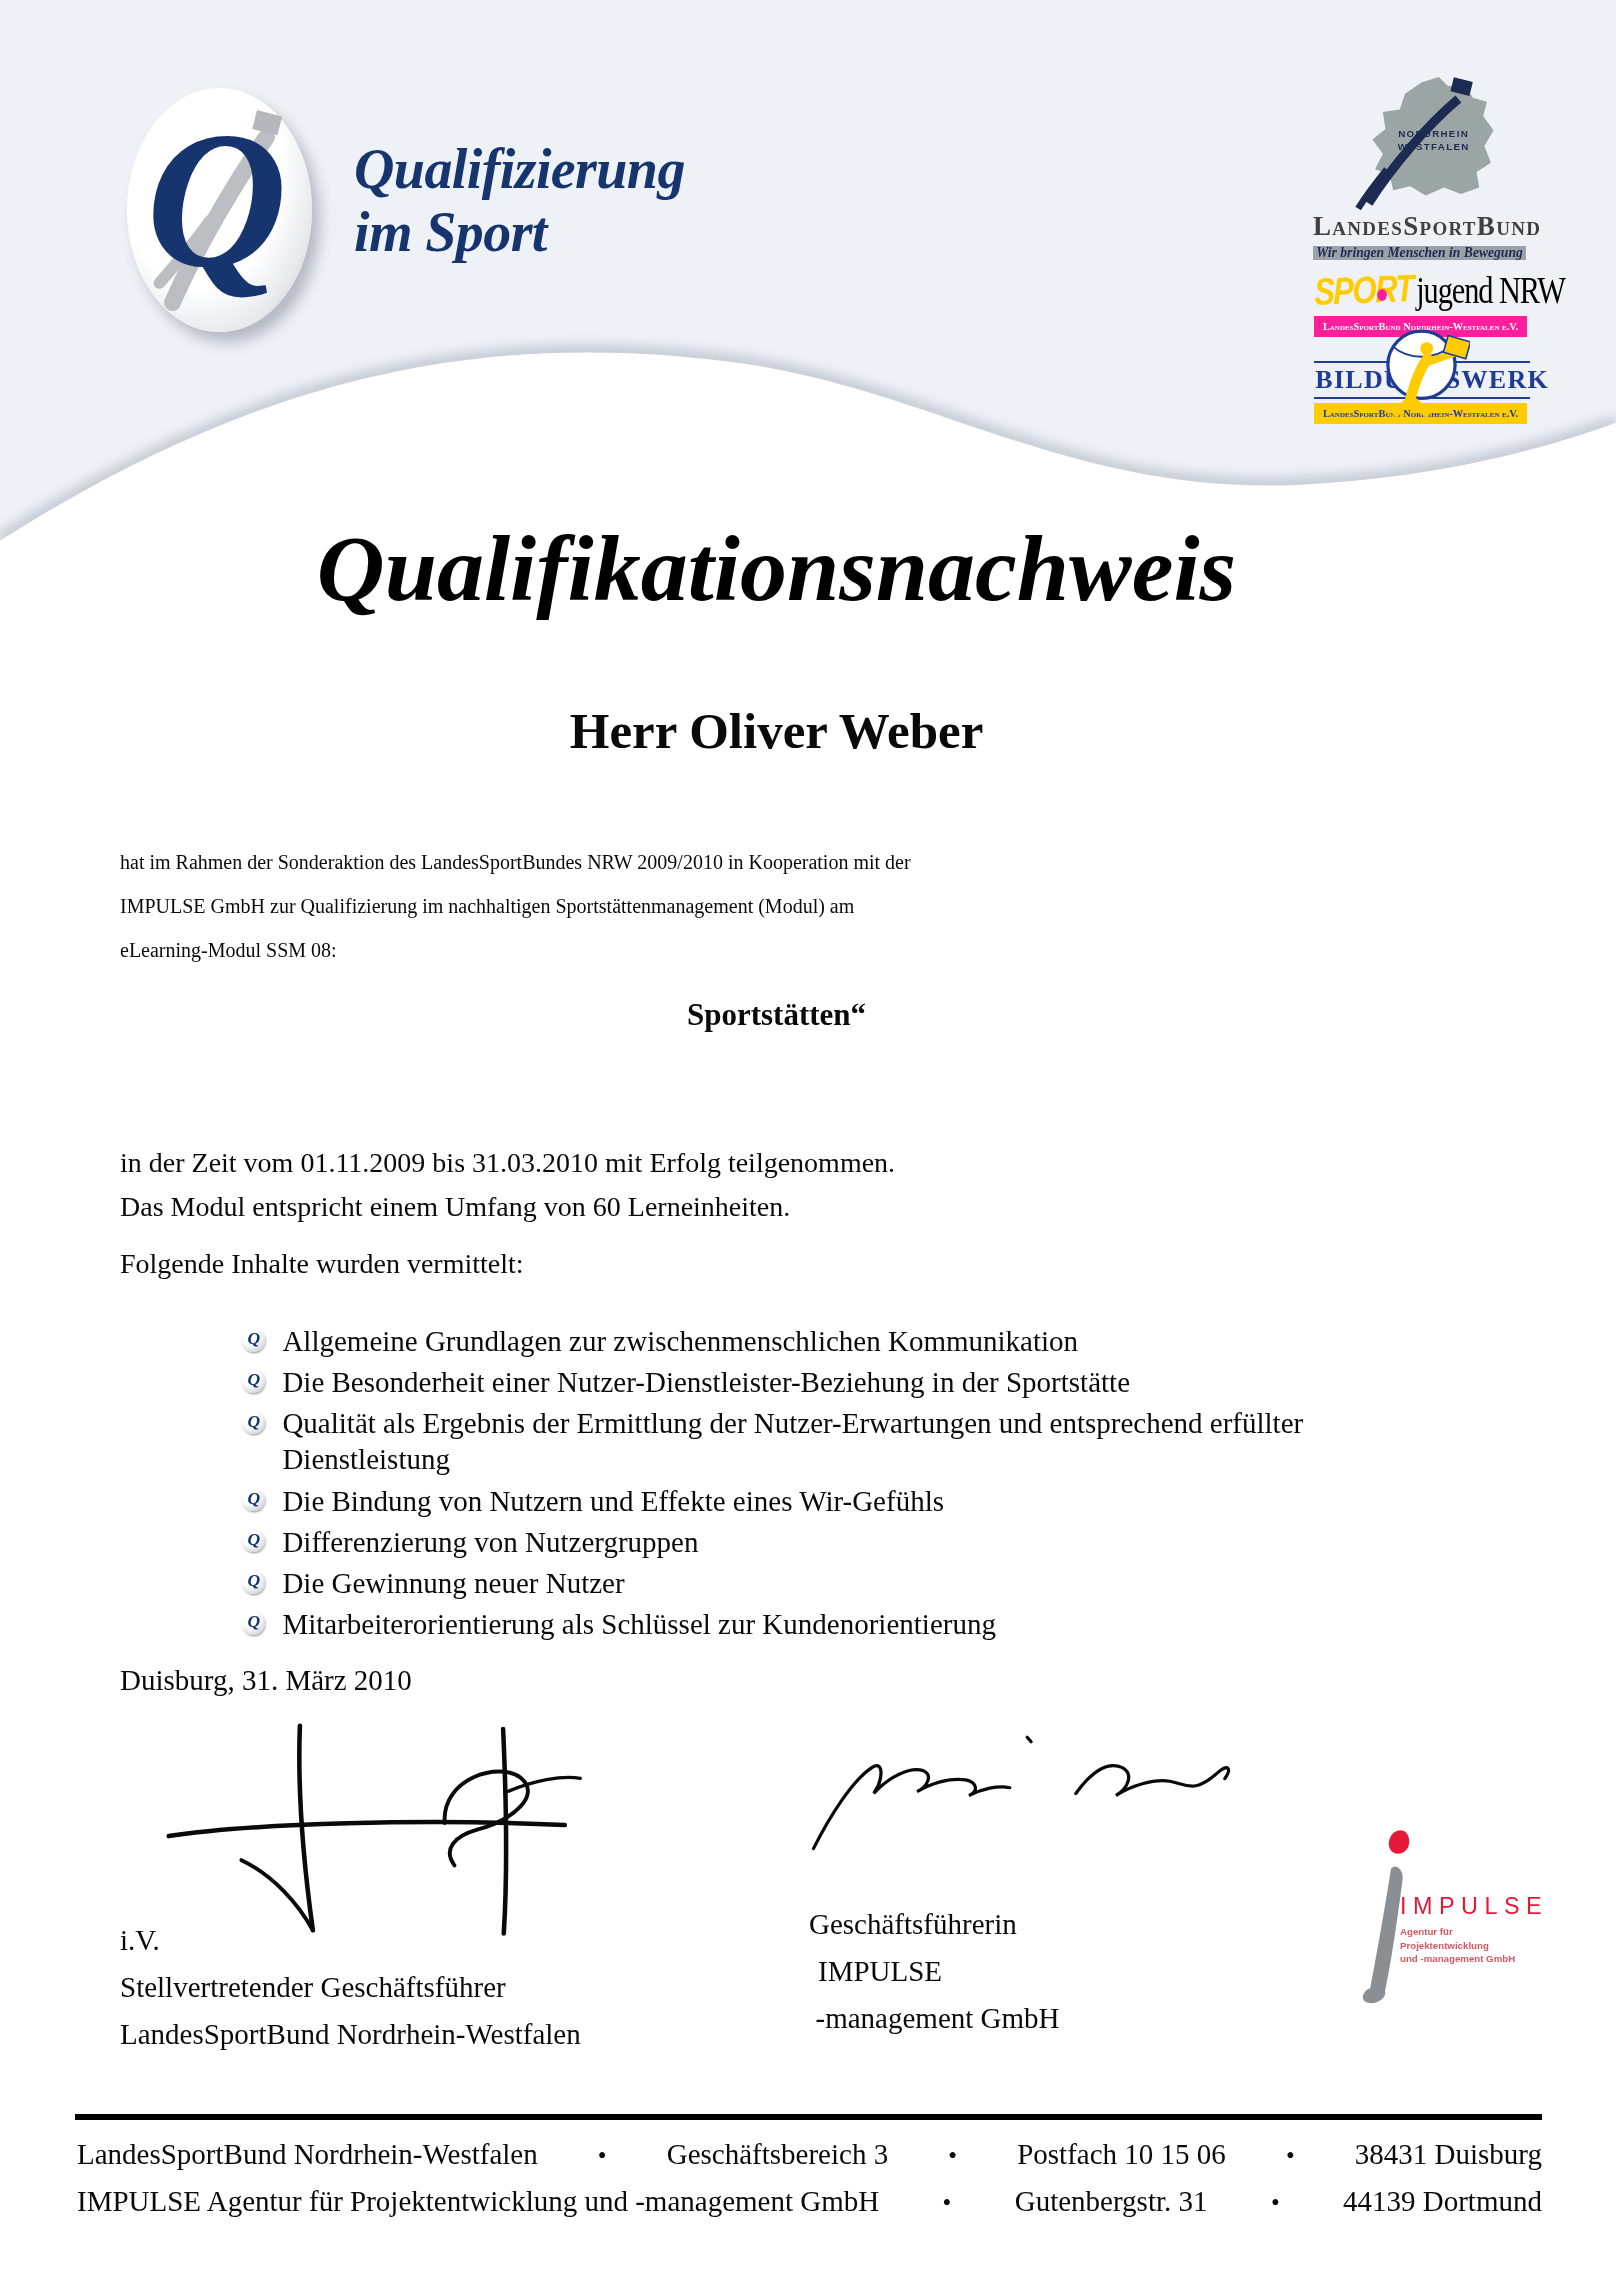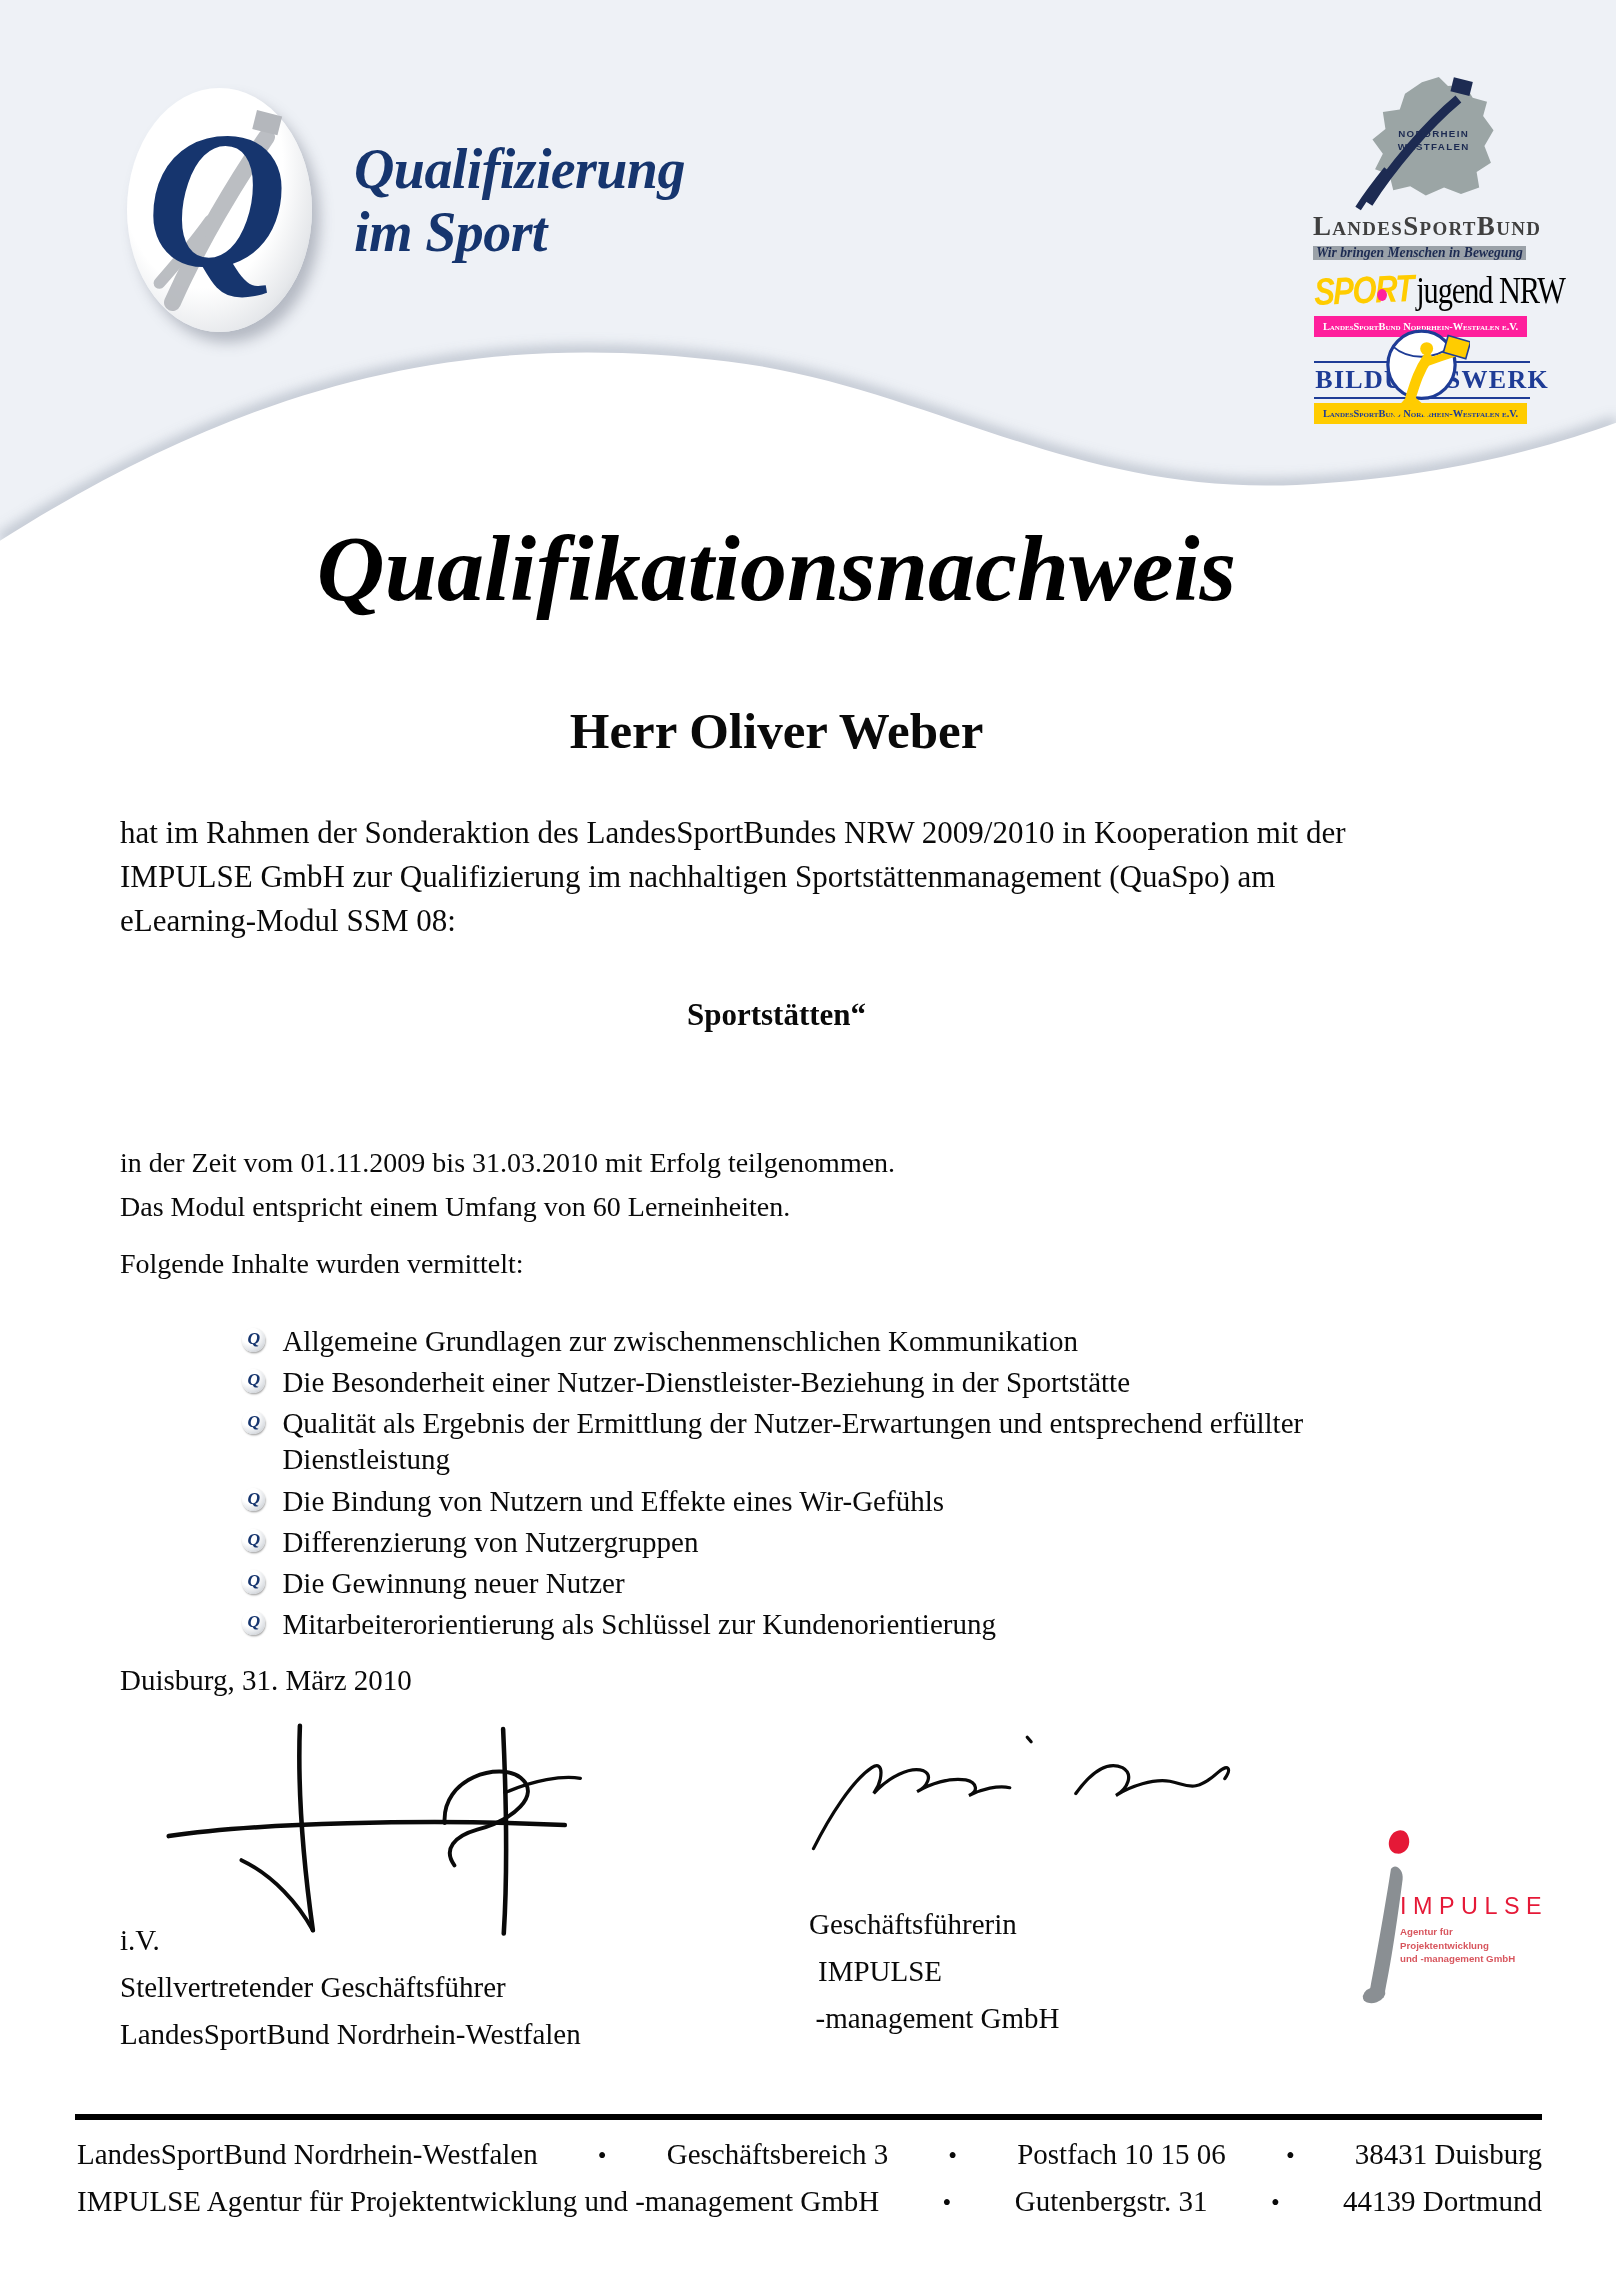--- a/index.html
+++ b/index.html
@@ -41,21 +41,21 @@
   .bw-gap{width:42px;}
   .bw-bar{left:1314px;top:403px;width:213px;height:21px;background:#ffcc00;
     display:flex;align-items:center;justify-content:center;color:#1e3c96;
     font-variant:small-caps;font-weight:bold;font-size:10.4px;white-space:nowrap;}
 
   
   .doc-title{left:120px;top:517px;width:1313px;text-align:center;
     font-style:italic;font-weight:bold;font-size:94px;line-height:1.1;color:#000;}
   .recipient{left:120px;top:702px;width:1313px;text-align:center;
     font-weight:bold;font-size:51px;}
-  .intro{left:120px;top:811px;font-size:31px;line-height:44px;}
+  .intro{left:120px;top:840px;font-size:20px;line-height:44px;}
   .course-title{left:120px;top:991px;width:1313px;text-align:center;
     font-weight:bold;font-size:31px;line-height:47px;}
   .result{left:120px;top:1141px;font-size:28px;line-height:44px;}
   .contents-label{left:120px;top:1248px;font-size:28px;}
   .bullet-list{left:242px;top:1323px;}
   .bullet-row{display:flex;align-items:flex-start;gap:17px;margin-bottom:5.2px;}
   .q-bullet{flex:0 0 23.4px;width:23.4px;height:23.4px;border-radius:50%;margin-top:5.2px;
     background:radial-gradient(circle at 35% 30%,#ffffff 38%,#dfe2e6 68%,#b6bac0 100%);
     box-shadow:0.6px 1.3px 1.9px rgba(0,0,0,.35);
     display:flex;align-items:center;justify-content:center;}
@@ -154,21 +154,21 @@
     <span class="bw-gap"></span>
     <span>WERK</span>
   </div>
   <div class="abs bw-bar">LandesSportBund Nordrhein-Westfalen e.V.</div>
 
   <div class="abs doc-title">Qualifikationsnachweis</div>
   <div class="abs recipient">Herr Oliver Weber</div>
 
   <div class="abs intro">
     <div>hat im Rahmen der Sonderaktion des LandesSportBundes NRW 2009/2010 in Kooperation mit der</div>
-    <div>IMPULSE GmbH zur Qualifizierung im nachhaltigen Sportstättenmanagement (QuaSpo) am</div>
+    <div>IMPULSE GmbH zur Qualifizierung im nachhaltigen Sportstättenmanagement (Modul) am</div>
     <div>eLearning-Modul SSM 08:</div>
   </div>
 
   <div class="abs course-title">
     <div>Sportstätten“</div>
   </div>
 
   <div class="abs result">
     <div>in der Zeit vom 01.11.2009 bis 31.03.2010 mit Erfolg teilgenommen.</div>
     <div>Das Modul entspricht einem Umfang von 60 Lerneinheiten.</div>

